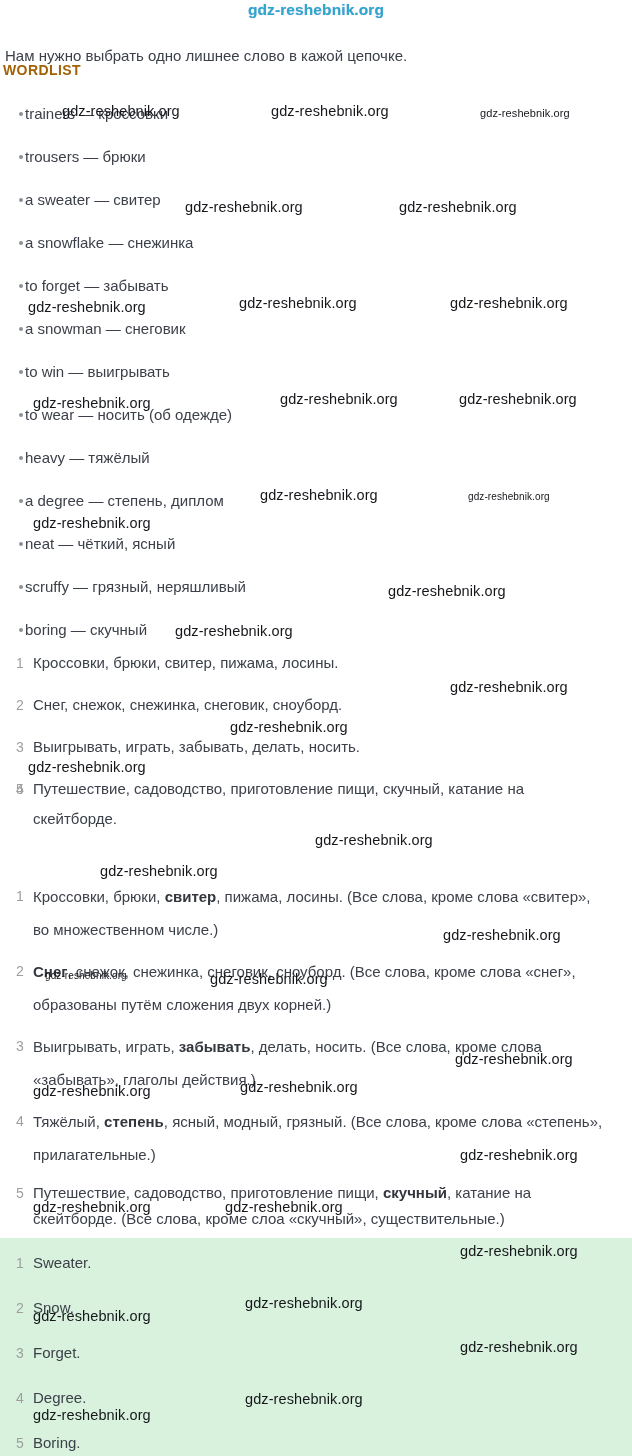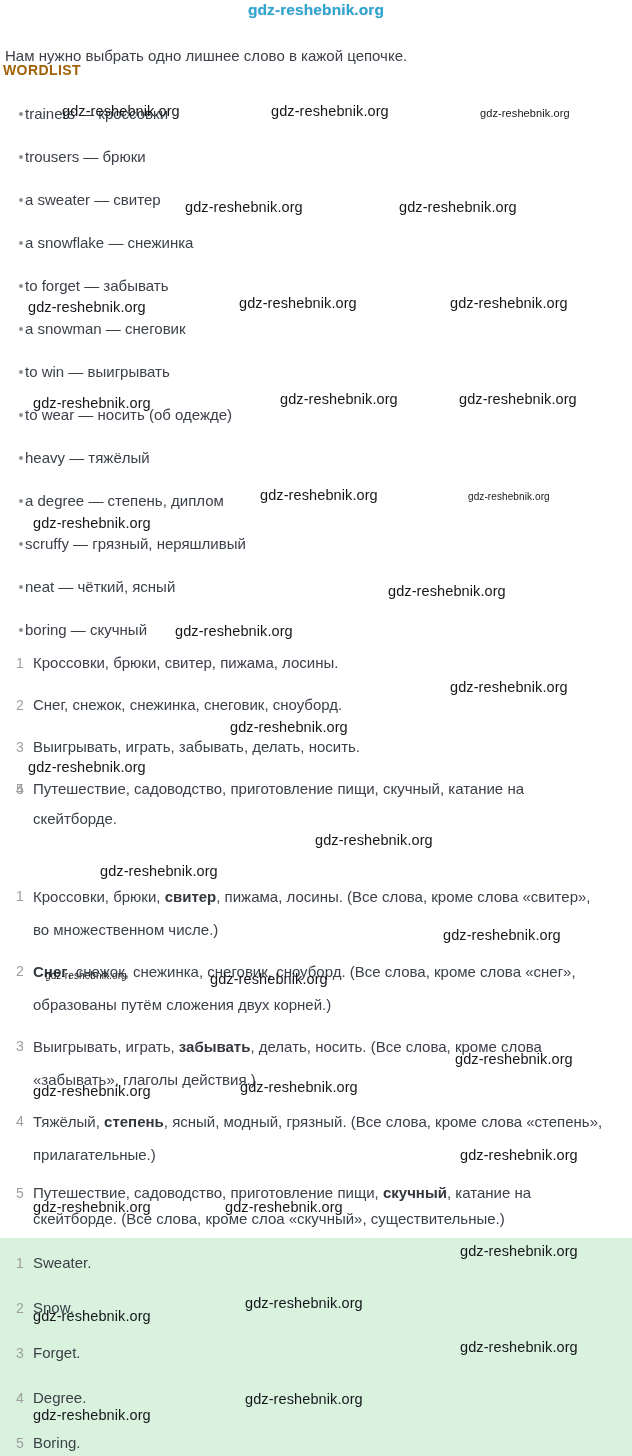--- a/index.html
+++ b/index.html
@@ -145,22 +145,22 @@
   <li><span class="bullet"></span><span>trainers — кроссовки</span></li>
   <li><span class="bullet"></span><span>trousers — брюки</span></li>
   <li><span class="bullet"></span><span>a sweater — свитер</span></li>
   <li><span class="bullet"></span><span>a snowflake — снежинка</span></li>
   <li><span class="bullet"></span><span>to forget — забывать</span></li>
   <li><span class="bullet"></span><span>a snowman — снеговик</span></li>
   <li><span class="bullet"></span><span>to win — выигрывать</span></li>
   <li><span class="bullet"></span><span>to wear — носить (об одежде)</span></li>
   <li><span class="bullet"></span><span>heavy — тяжёлый</span></li>
   <li><span class="bullet"></span><span>a degree — степень, диплом</span></li>
+  <li><span class="bullet"></span><span>neat — чёткий, ясный</span></li>
   <li><span class="bullet"></span><span>scruffy — грязный, неряшливый</span></li>
-  <li><span class="bullet"></span><span>neat — чёткий, ясный</span></li>
   <li><span class="bullet"></span><span>boring — скучный</span></li>
 </ul>
 
 <ol class="plain tasks">
   <li><span class="num">1</span><span>Кроссовки, брюки, свитер, пижама, лосины.</span></li>
   <li><span class="num">2</span><span>Снег, снежок, снежинка, снеговик, сноуборд.</span></li>
   <li><span class="num">3</span><span>Выигрывать, играть, забывать, делать, носить.</span></li>
   <li><span class="num">4</span></li>
   <li><span class="num">5</span><span>Путешествие, садоводство, приготовление пищи, скучный, катание на скейтборде.</span></li>
 </ol>

